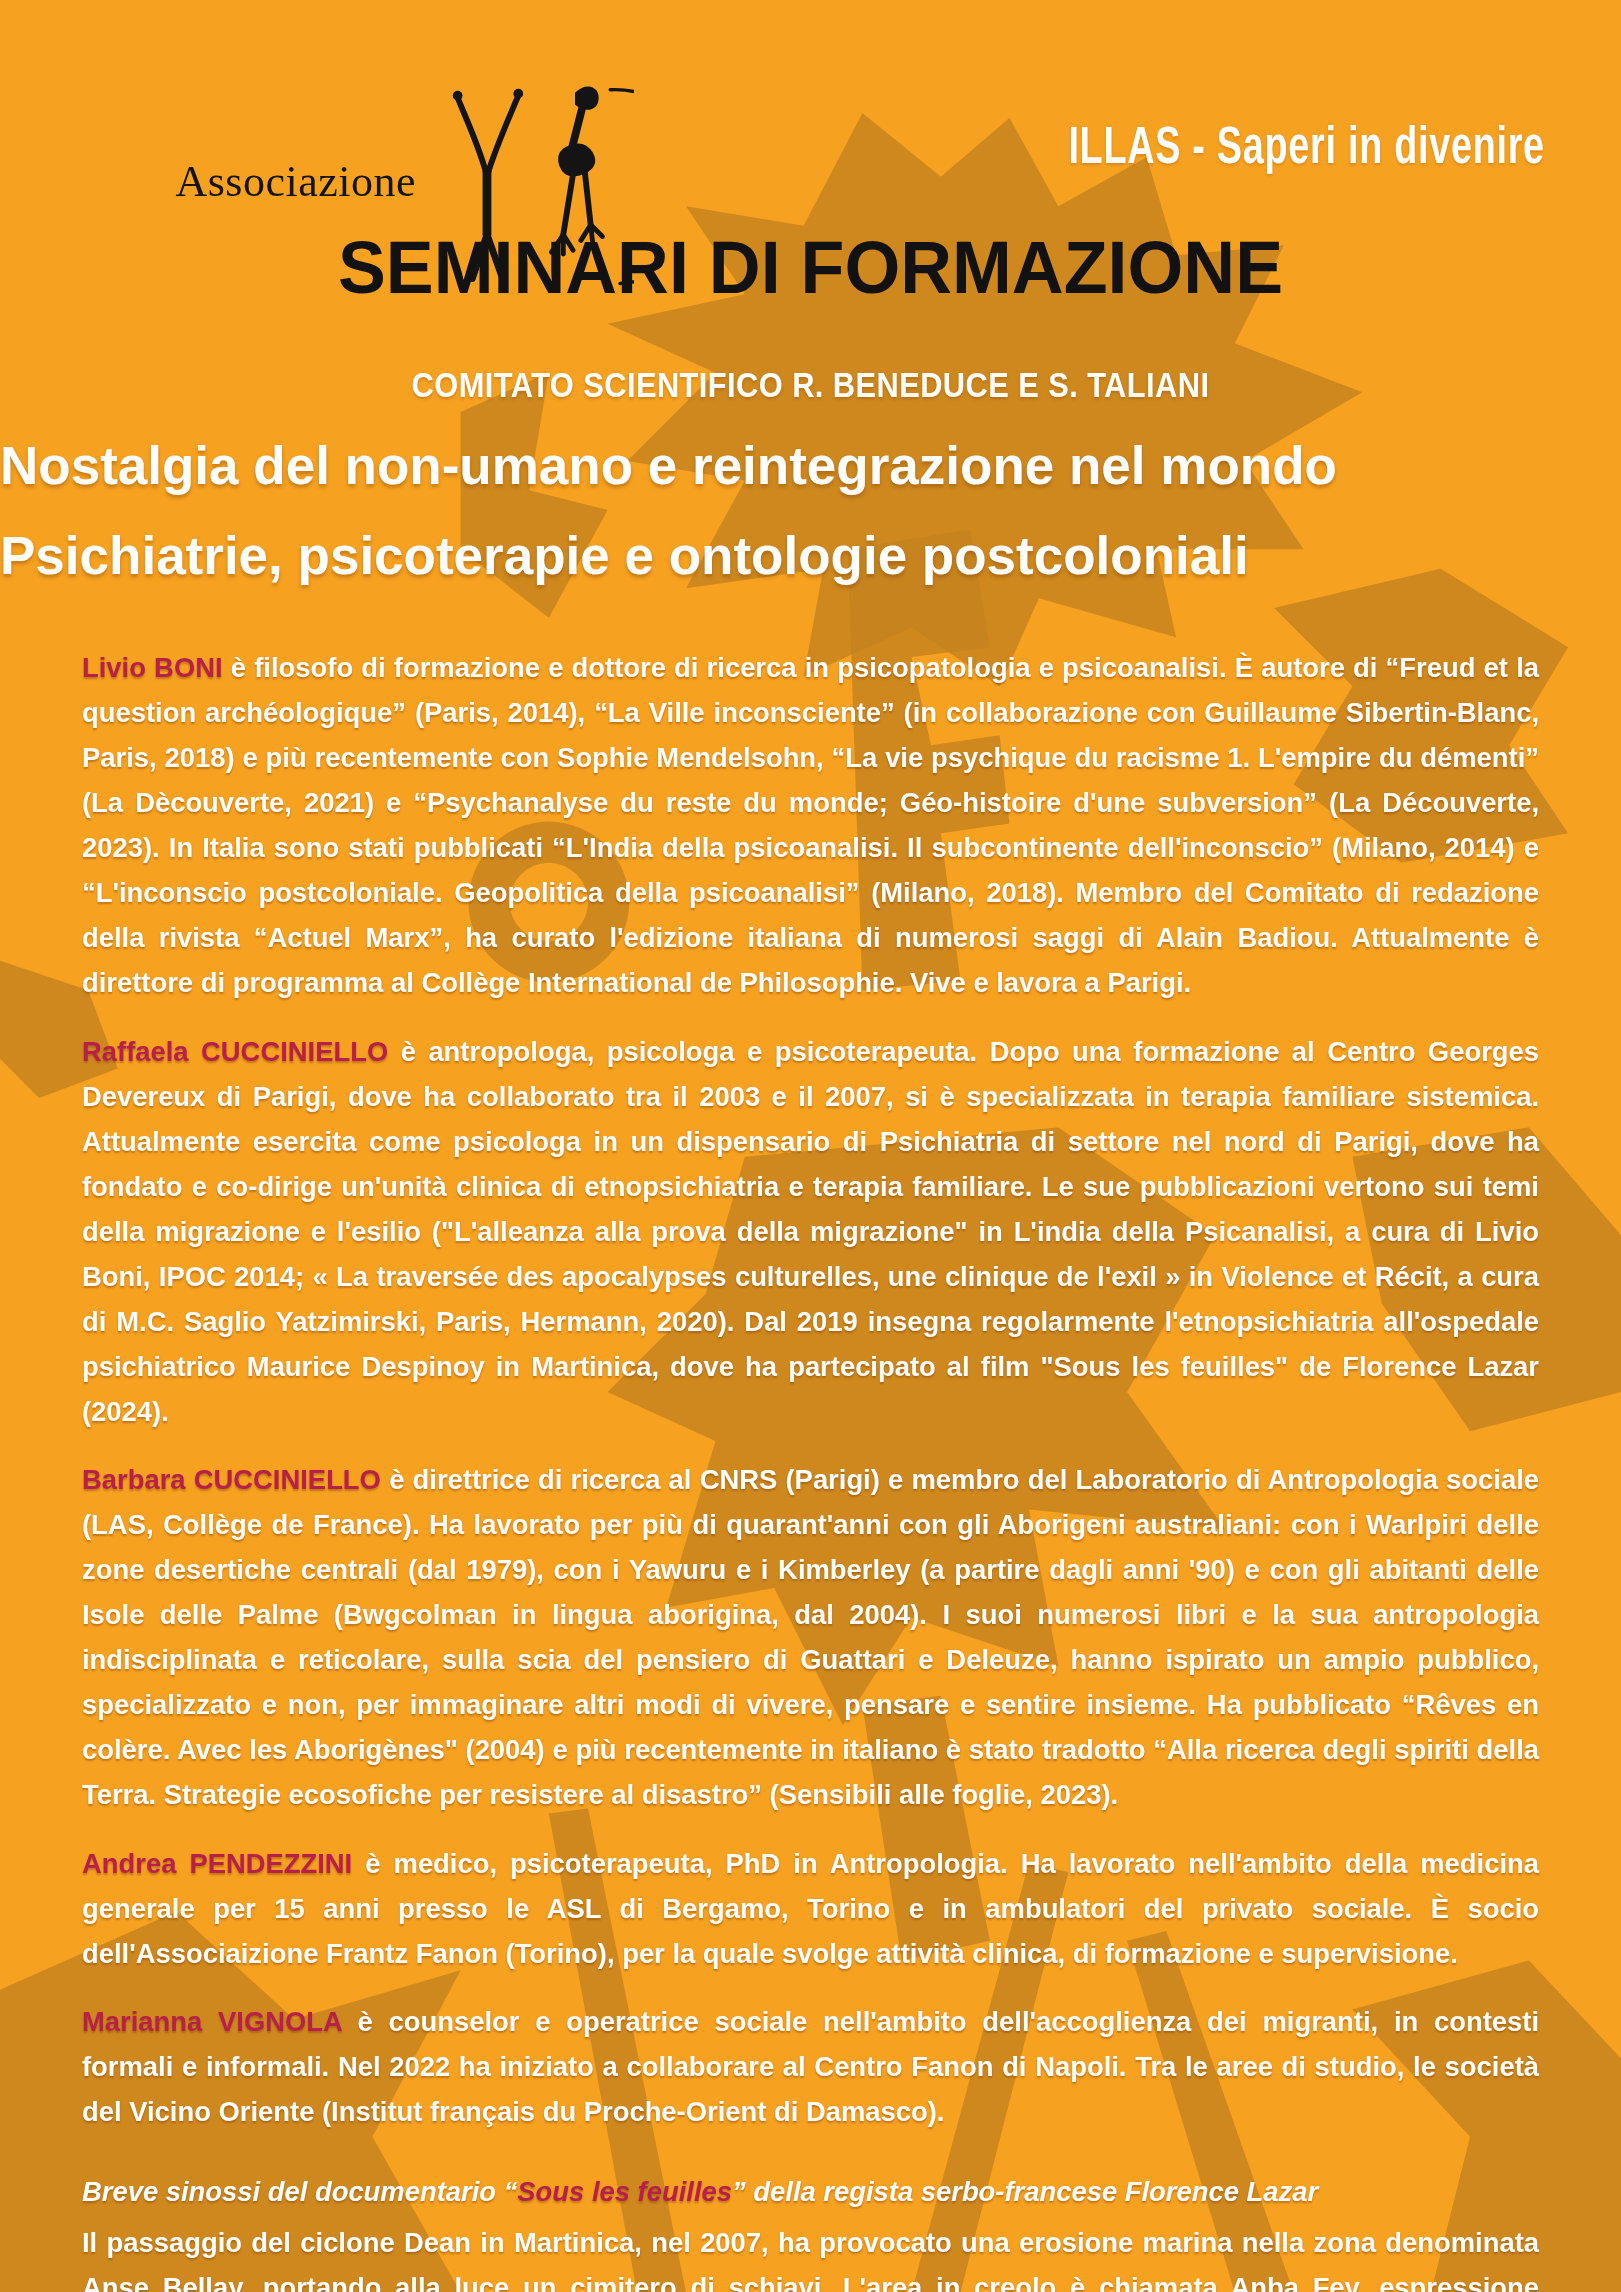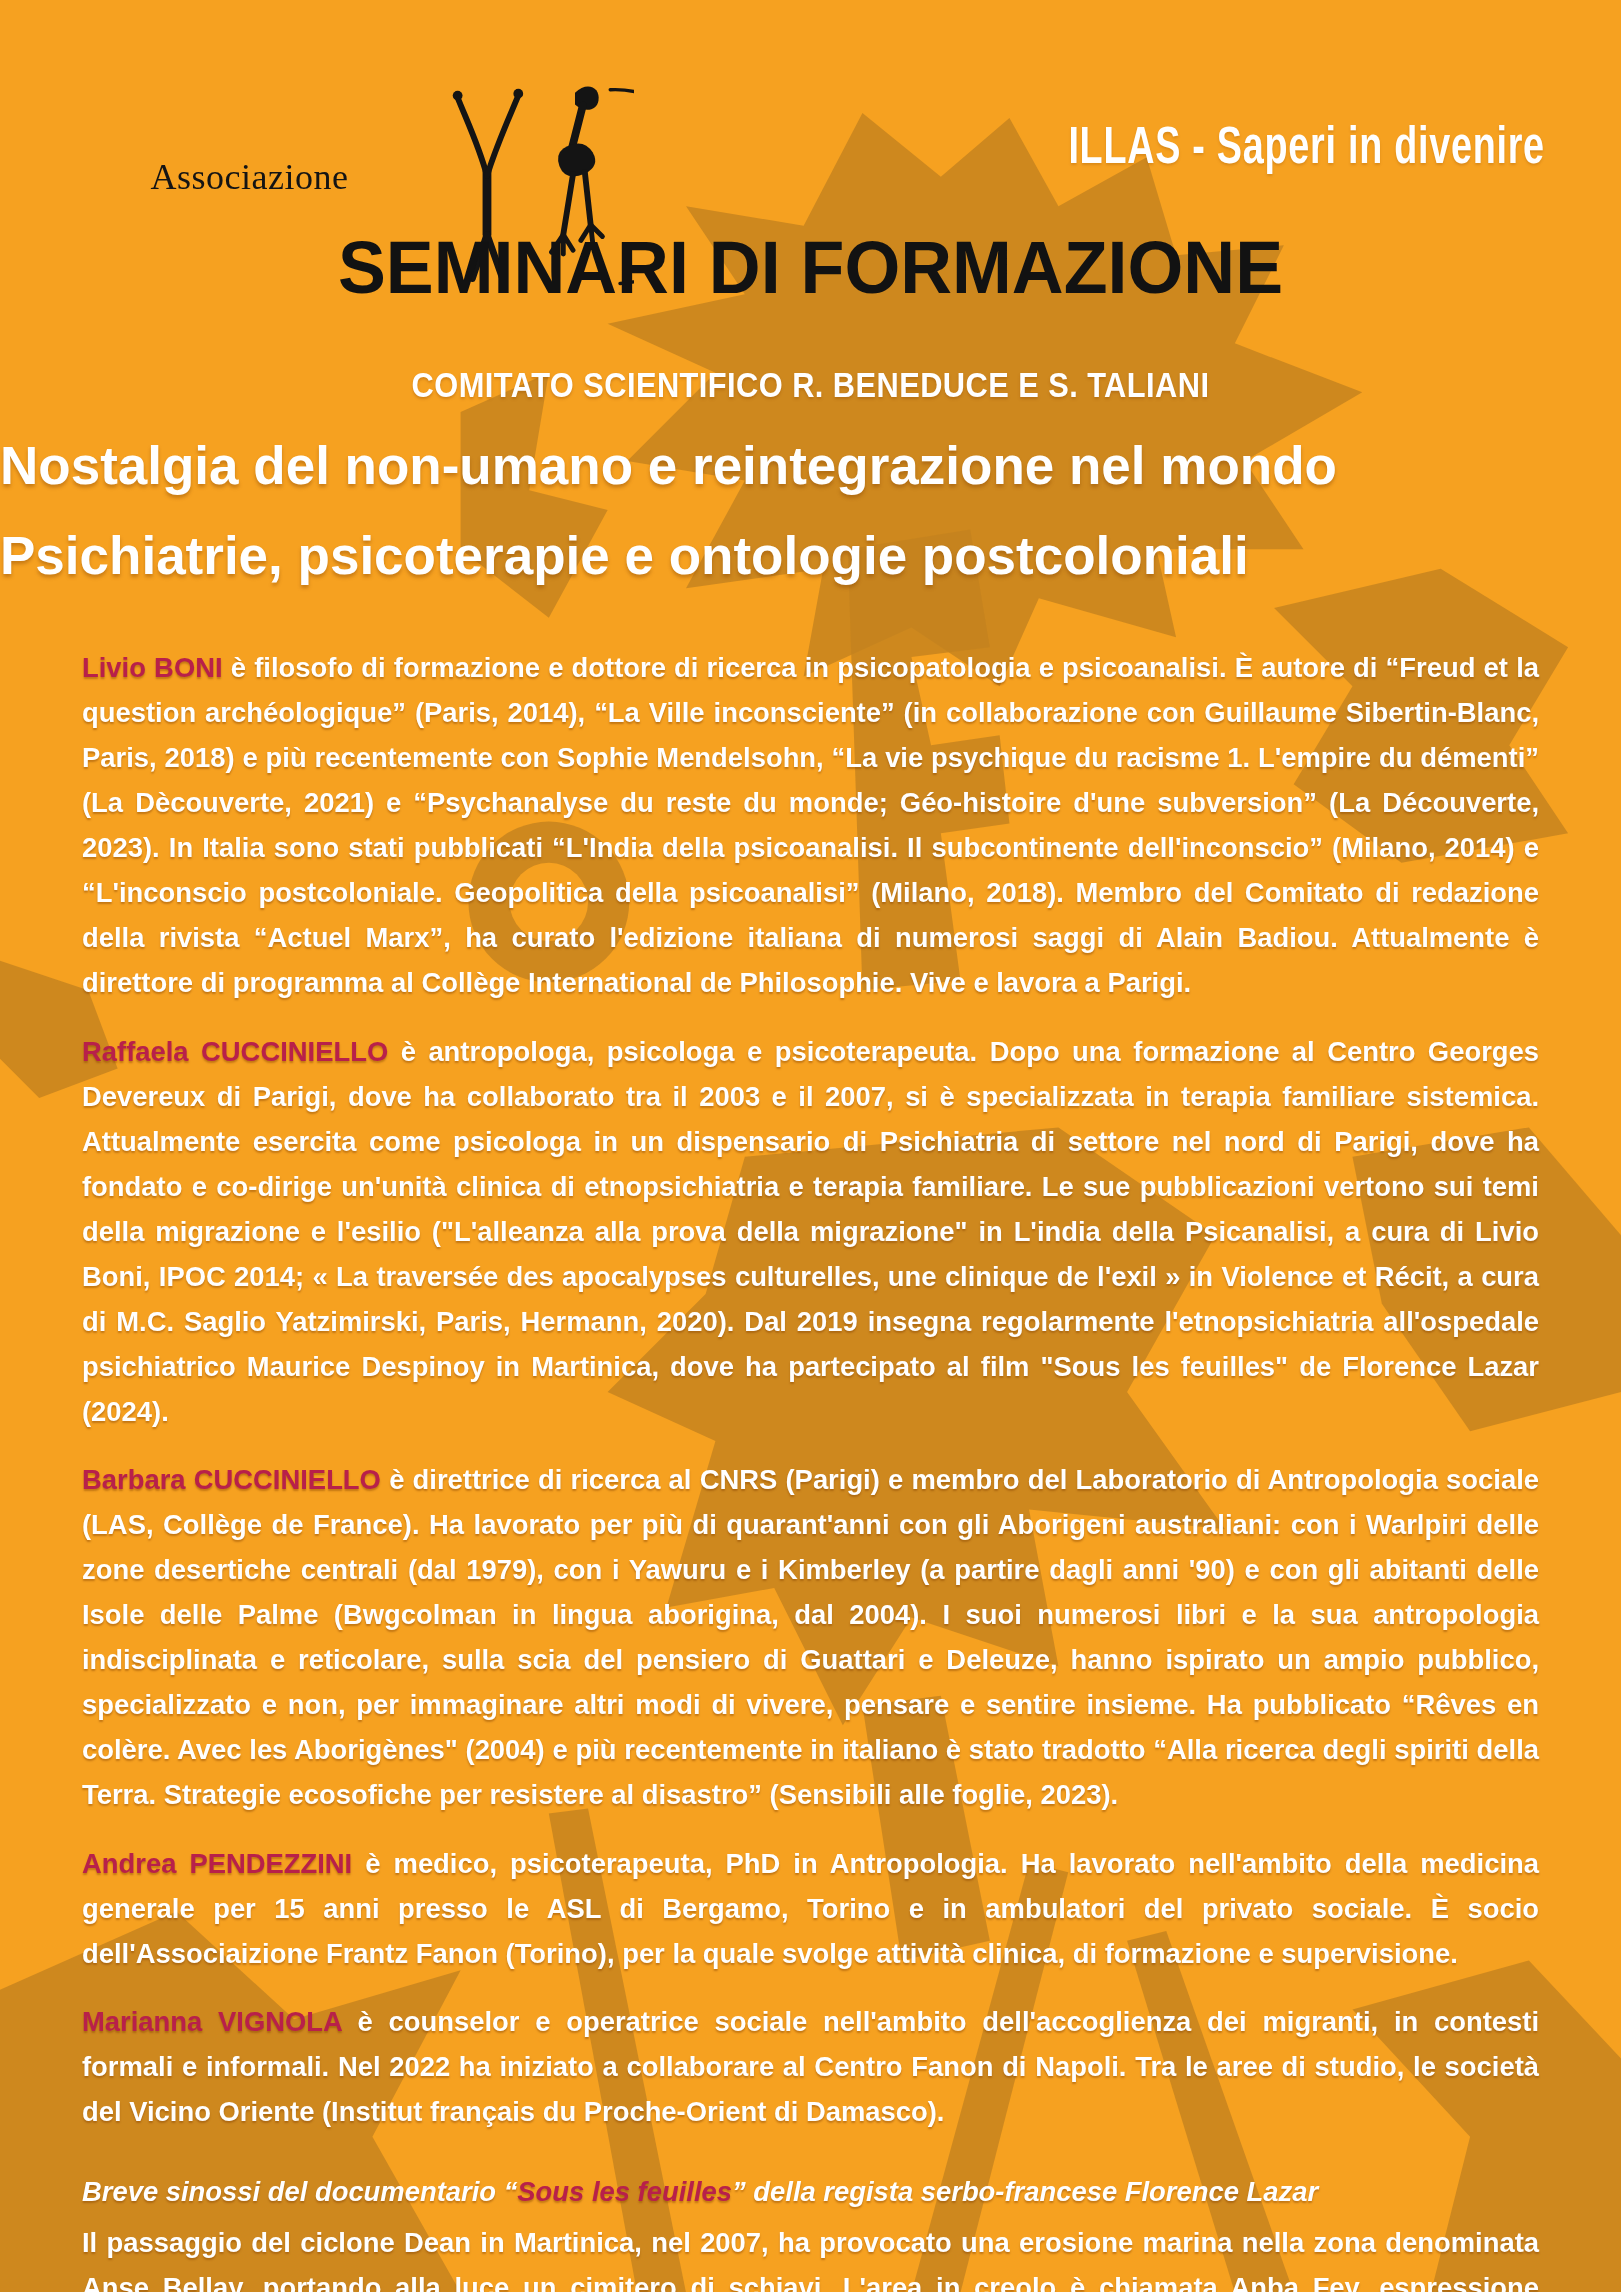--- a/index.html
+++ b/index.html
@@ -8,21 +8,21 @@
     width:1621px;height:2293px;
     background:#F6A120;
     overflow:hidden;
     font-family:"Liberation Sans", sans-serif;
   }
   svg.bg{position:absolute;inset:0;pointer-events:none;}
 
   
   .logo{position:absolute;top:78px;left:83px;width:608px;height:235px;}
   .logo-text{position:absolute;top:78px;left:0;width:333px;font-family:"Liberation Serif", serif;color:#141414;}
-  .logo-line1{font-size:36px;text-align:center;letter-spacing:0.5px;}
+  .logo-line1{font-size:44px;text-align:right;letter-spacing:0.5px;}
   .logo-line2{white-space:nowrap;margin-top:2px;}
   .logo-frantz{font-size:55px;color:#b9b9b9;margin-right:11.8px;}
   .logo-fanon{font-size:57px;color:#141414;letter-spacing:1px;}
   .logo-figures{position:absolute;left:345px;top:0;}
 
   
   .illas{
     position:absolute;top:116px;right:76px;
     font-size:51px;font-weight:bold;color:#ffffff;
     letter-spacing:1px;white-space:nowrap;

